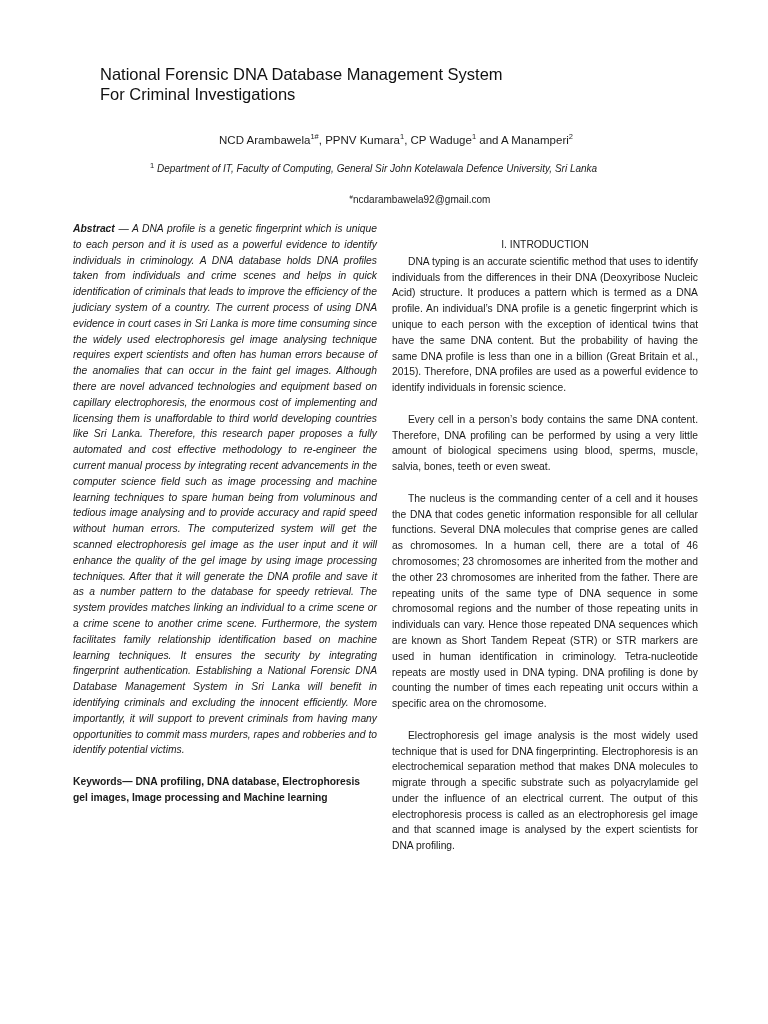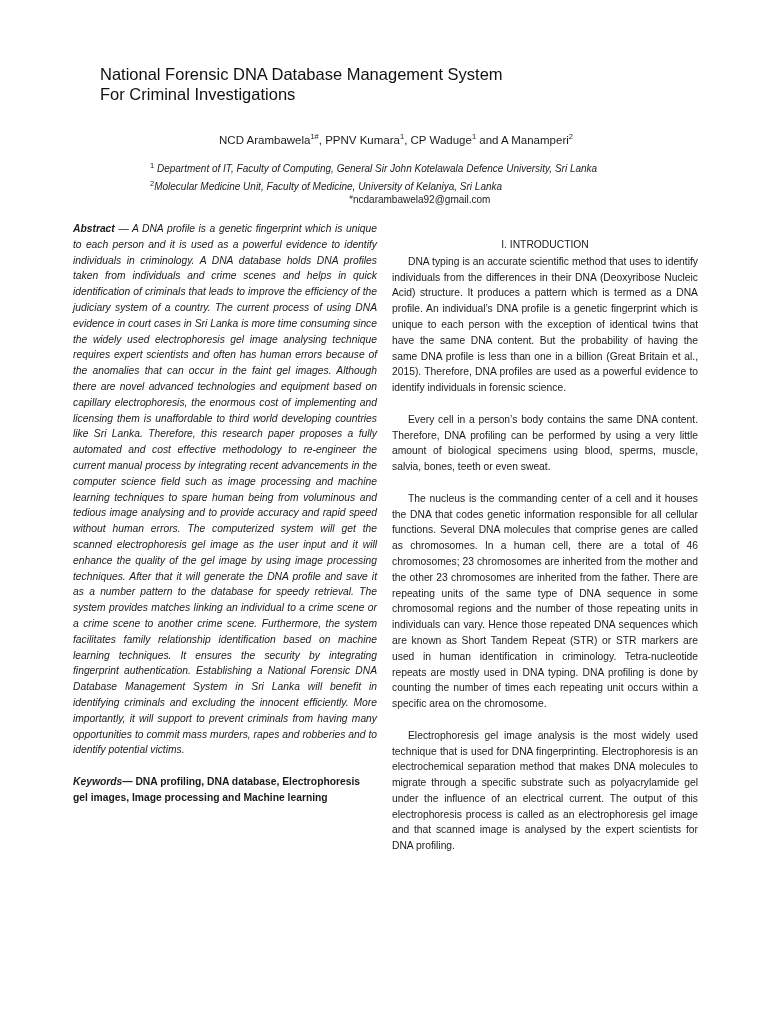--- a/index.html
+++ b/index.html
@@ -10,21 +10,21 @@
   .affil { position: absolute; left: 150px; width: 540px; top: 158px; text-align: left; font-size: 10px; line-height: 15px; font-style: italic; }
   .affil sup { font-size: 7.5px; font-style: normal; }
   .email { position: absolute; left: 150px; width: 540px; top: 190px; text-align: center; font-size: 10px; line-height: 14px; }
   .email sup { font-size: 6px; }
   .col { position: absolute; font-size: 10.3px; line-height: 15.8px; text-align: justify; }
   .col-left { left: 73px; width: 304px; top: 221px; font-style: italic; }
   .col-right { left: 392px; width: 306px; top: 237px; }
   .col p { margin: 0; }
   .abstract-label { font-weight: bold; }
   .keywords { margin-top: 15.8px !important; font-style: normal; text-align: left; }
-  .kw-label { font-style: italic; font-weight: bold; margin-top: 40px; }
+  .kw-label { font-weight: bold; margin-top: 40px; }
   .kw-text { font-weight: bold; }
   .section-heading { text-align: center; margin: 0 0 1px 0 !important; }
   .indent { text-indent: 16px; }
   .gap { margin-top: 15.8px !important; }
 </style>
 </head>
 <body>
 
 <div>
 
@@ -32,21 +32,20 @@
     <div>National Forensic DNA Database Management System</div>
     <div>For Criminal Investigations</div>
   </div>
 
   <div class="authors">
     <span>NCD Arambawela</span><sup>1#</sup><span>, </span><span>PPNV Kumara</span><sup>1</sup><span>, </span><span>CP Waduge</span><sup>1</sup><span> and </span><span>A Manamperi</span><sup>2</sup>
   </div>
 
   <div class="affil">
     <div><sup>1</sup><span> Department of IT, Faculty of Computing, General Sir John Kotelawala Defence University, Sri Lanka</span></div>
-    <div><sup>2</sup><span>Molecular Medicine Unit, Faculty of Medicine, University of Kelaniya, Sri Lanka</span></div>
   </div>
 
   <div class="email"><sup>#</sup><span>ncdarambawela92@gmail.com</span></div>
 
   <div class="col col-left">
     <p><span class="abstract-label">Abstract</span><span> — </span><span>A DNA profile is a genetic fingerprint which is unique to each person and it is used as a powerful evidence to identify individuals in criminology.  A DNA database holds DNA profiles taken from individuals and crime scenes and helps in quick identification of criminals that leads to improve the efficiency of the judiciary system of a country. The current process of using DNA evidence in court cases in Sri Lanka is more time consuming since the widely used electrophoresis gel image analysing technique requires expert scientists and often has human errors because of the anomalies that can occur in the faint gel images. Although there are novel advanced technologies and equipment based on capillary electrophoresis, the enormous cost of implementing and licensing them is unaffordable to third world developing countries like Sri Lanka. Therefore, this research paper proposes a fully automated and cost effective methodology to re-engineer the current manual process by integrating recent advancements in the computer science field such as image processing and machine learning techniques to spare human being from voluminous and tedious image analysing and to provide accuracy and rapid speed without human errors. The computerized system will get the scanned electrophoresis gel image as the user input and it will enhance the quality of the gel image by using image processing techniques. After that it will generate the DNA profile and save it as a number pattern to the database for speedy retrieval. The system provides matches linking an individual to a crime scene or a crime scene to another crime scene. Furthermore, the system facilitates family relationship identification based on machine learning techniques. It ensures the security by integrating fingerprint authentication. Establishing a National Forensic DNA Database Management System in Sri Lanka will benefit in identifying criminals and excluding the innocent efficiently. More importantly, it will support to prevent criminals from having many opportunities to commit mass murders, rapes and robberies and to identify potential victims.</span></p>
     <p class="keywords"><span class="kw-label">Keywords</span><span class="kw-text">— </span><span class="kw-text">DNA profiling, DNA database, Electrophoresis gel images, Image processing and Machine learning</span></p>
   </div>
 
   <div class="col col-right">

